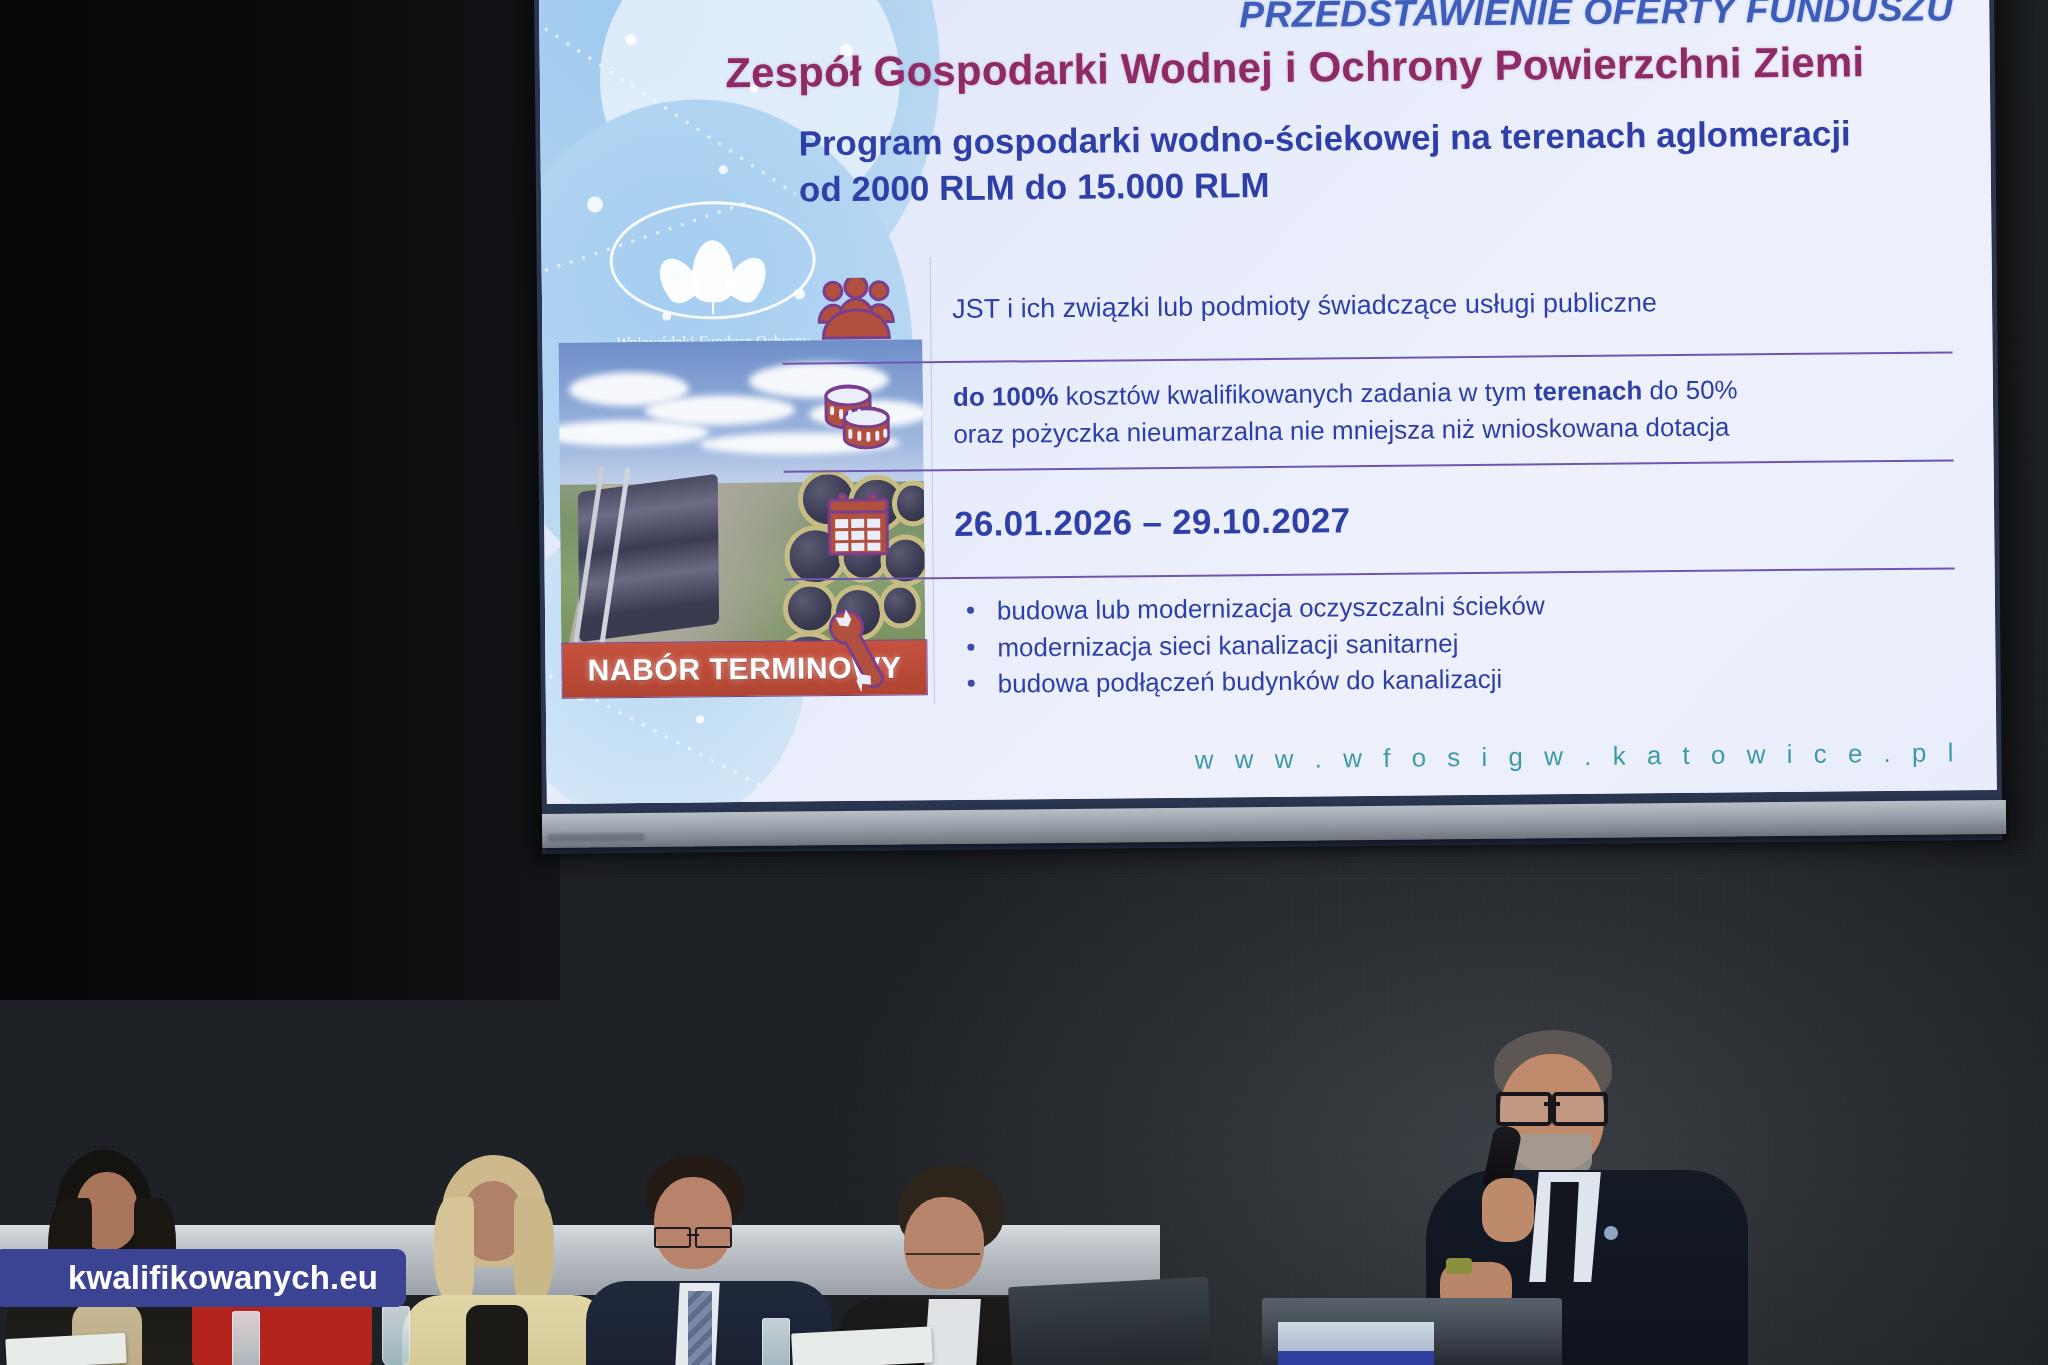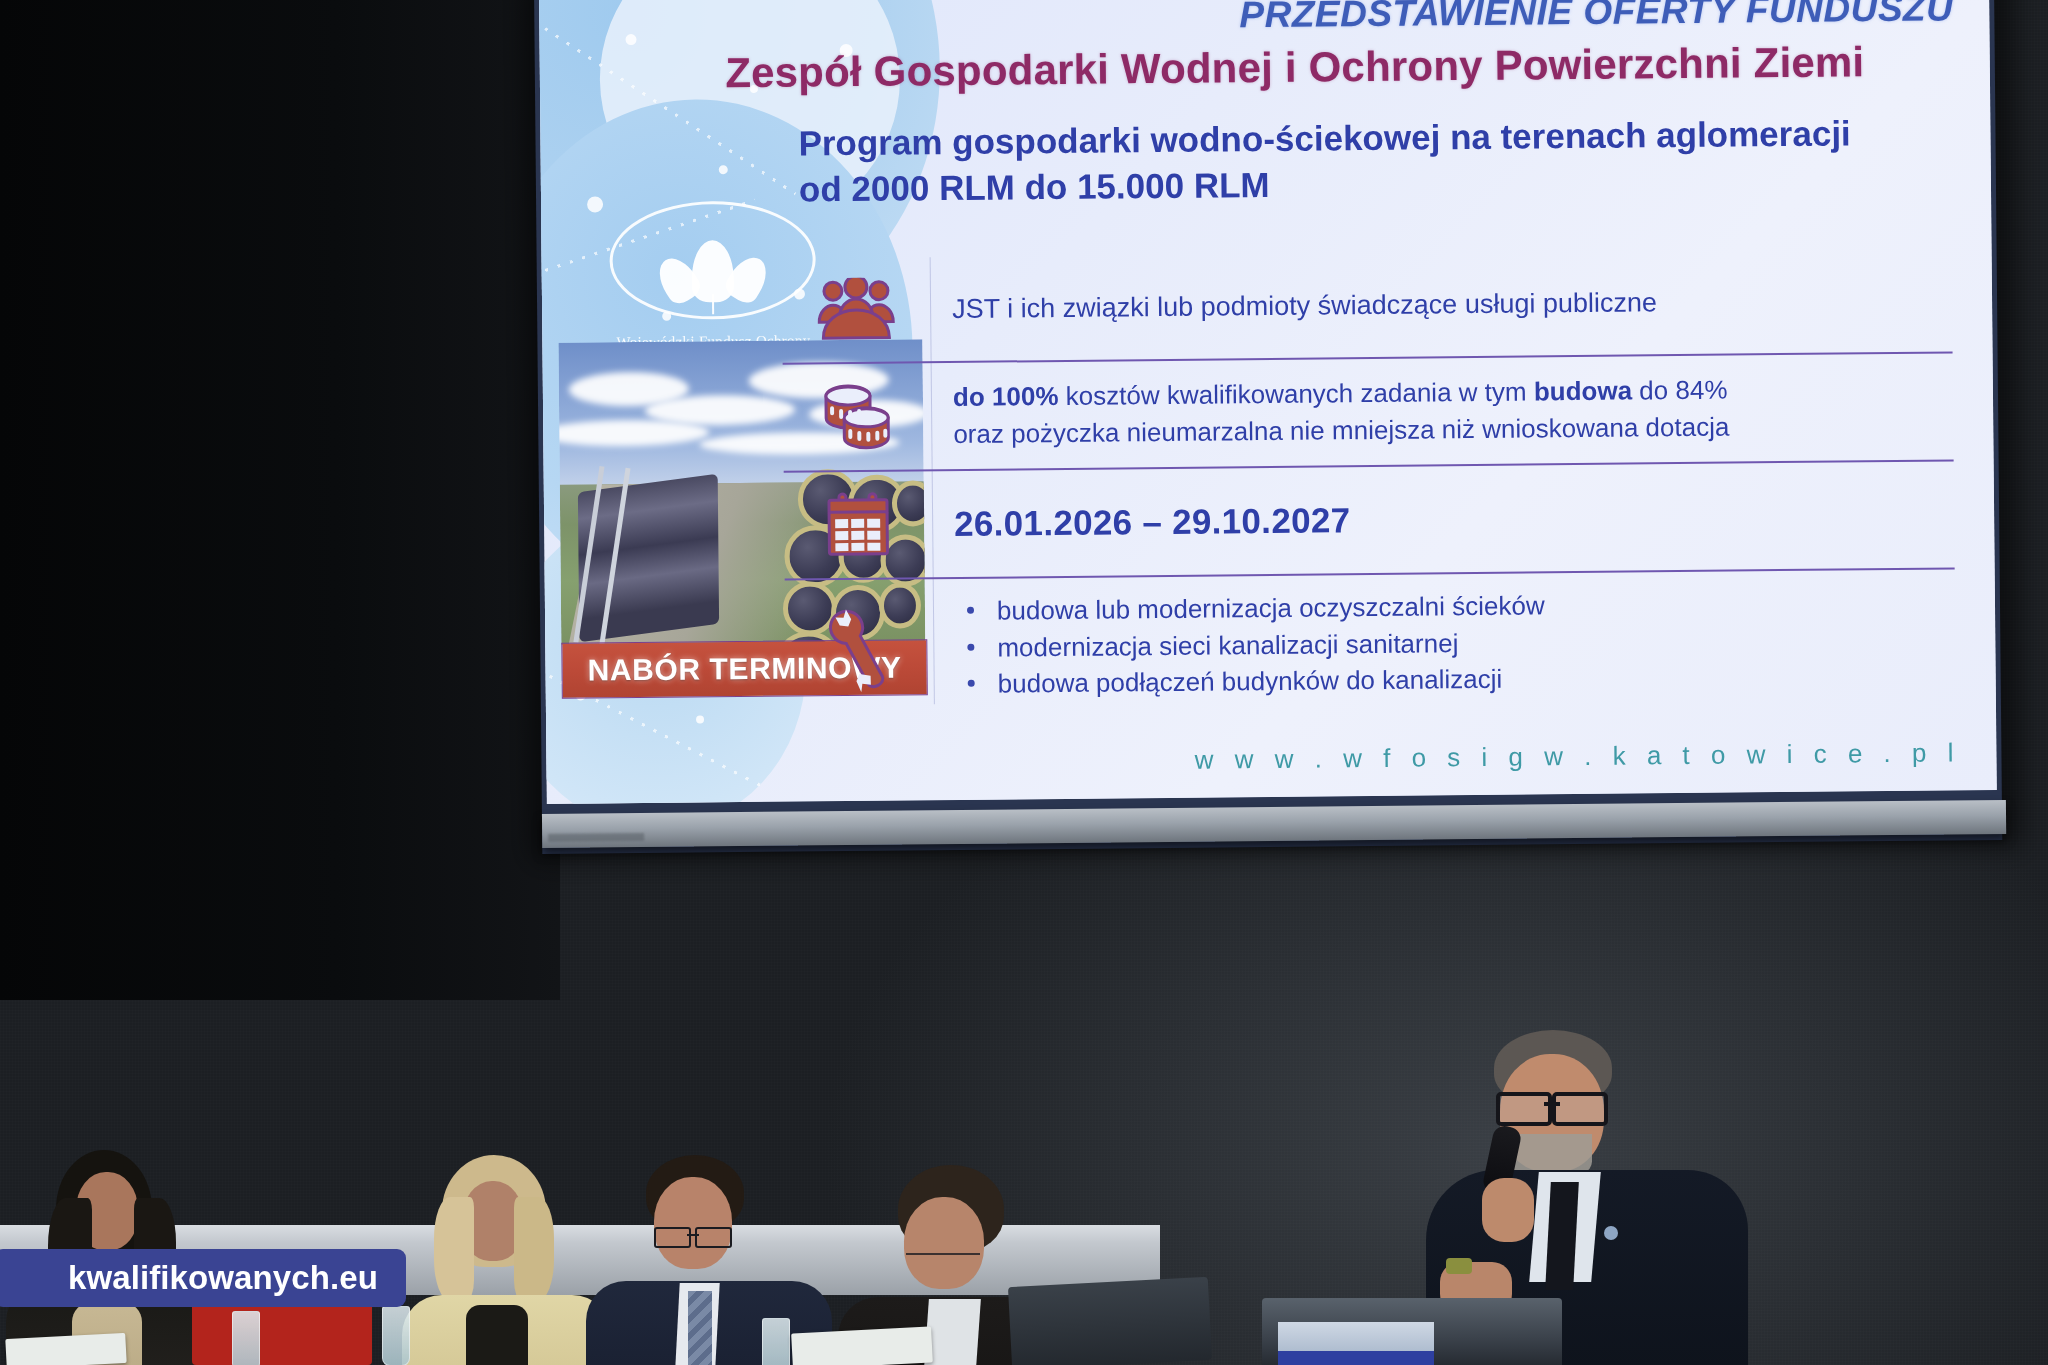--- a/index.html
+++ b/index.html
@@ -273,21 +273,21 @@
                 <rect x="30" y="47" width="4" height="10" rx="2"></rect>
                   <rect x="39" y="49" width="4" height="10" rx="2"></rect>
                 <rect x="48" y="50" width="4" height="10" rx="2"></rect>
                   <rect x="57" y="49" width="4" height="10" rx="2"></rect>
                 <rect x="65" y="47" width="4" height="9" rx="2"></rect>
               </g>
             </svg>
           </div>
           <div class="cell-txt t-money">
             <div>
-              <b>do 100%</b><span> kosztów kwalifikowanych zadania w tym </span><b>budowa</b><span> do 84%</span>
+              <b>do 100%</b><span> kosztów kwalifikowanych zadania w tym </span><b>terenach</b><span> do 50%</span>
             </div>
             <div>oraz pożyczka nieumarzalna nie mniejsza niż wnioskowana dotacja</div>
           </div>
         </div>
 
         <div class="row row-3">
           <div class="cell-icon icon">
             <svg width="66" height="66" viewBox="0 0 66 66">
               <g class="ico-red">
                 <rect x="14" y="2" width="7" height="16" rx="3.5"></rect>

